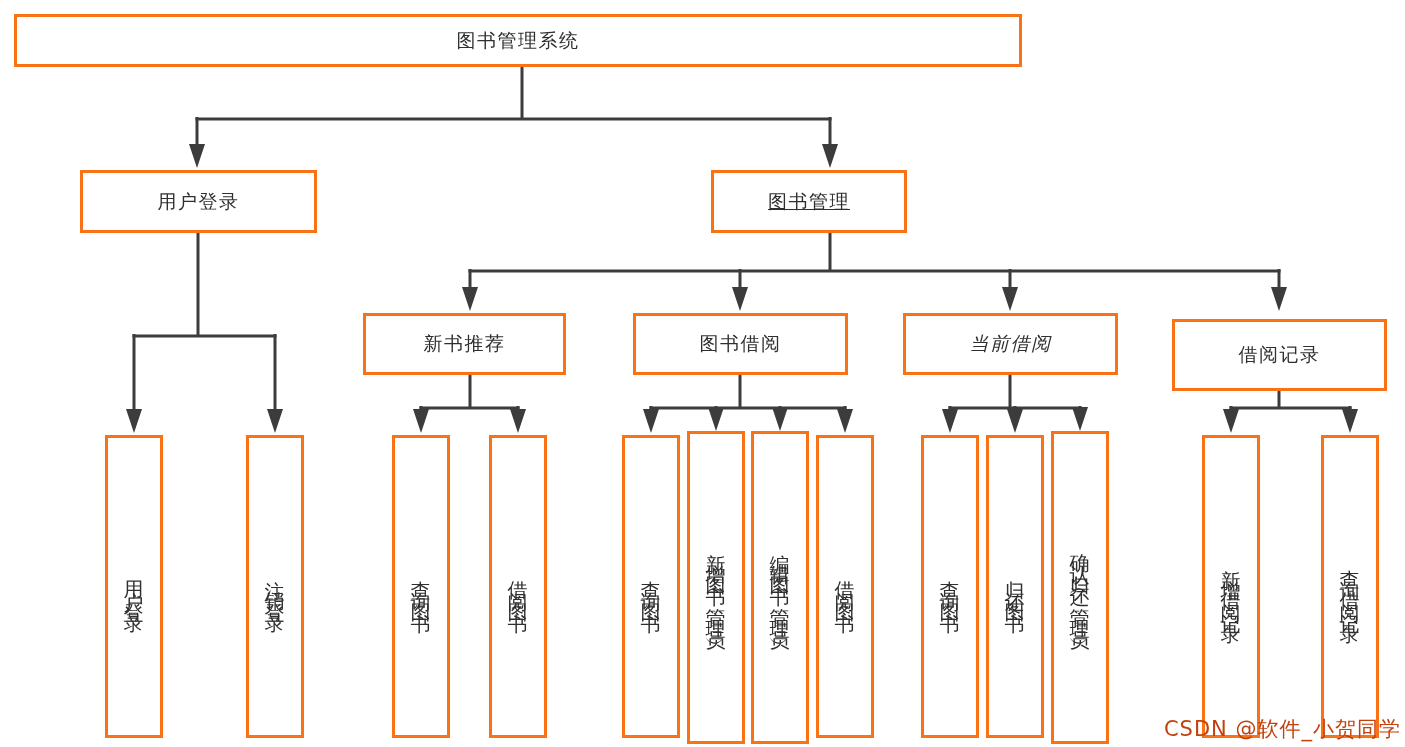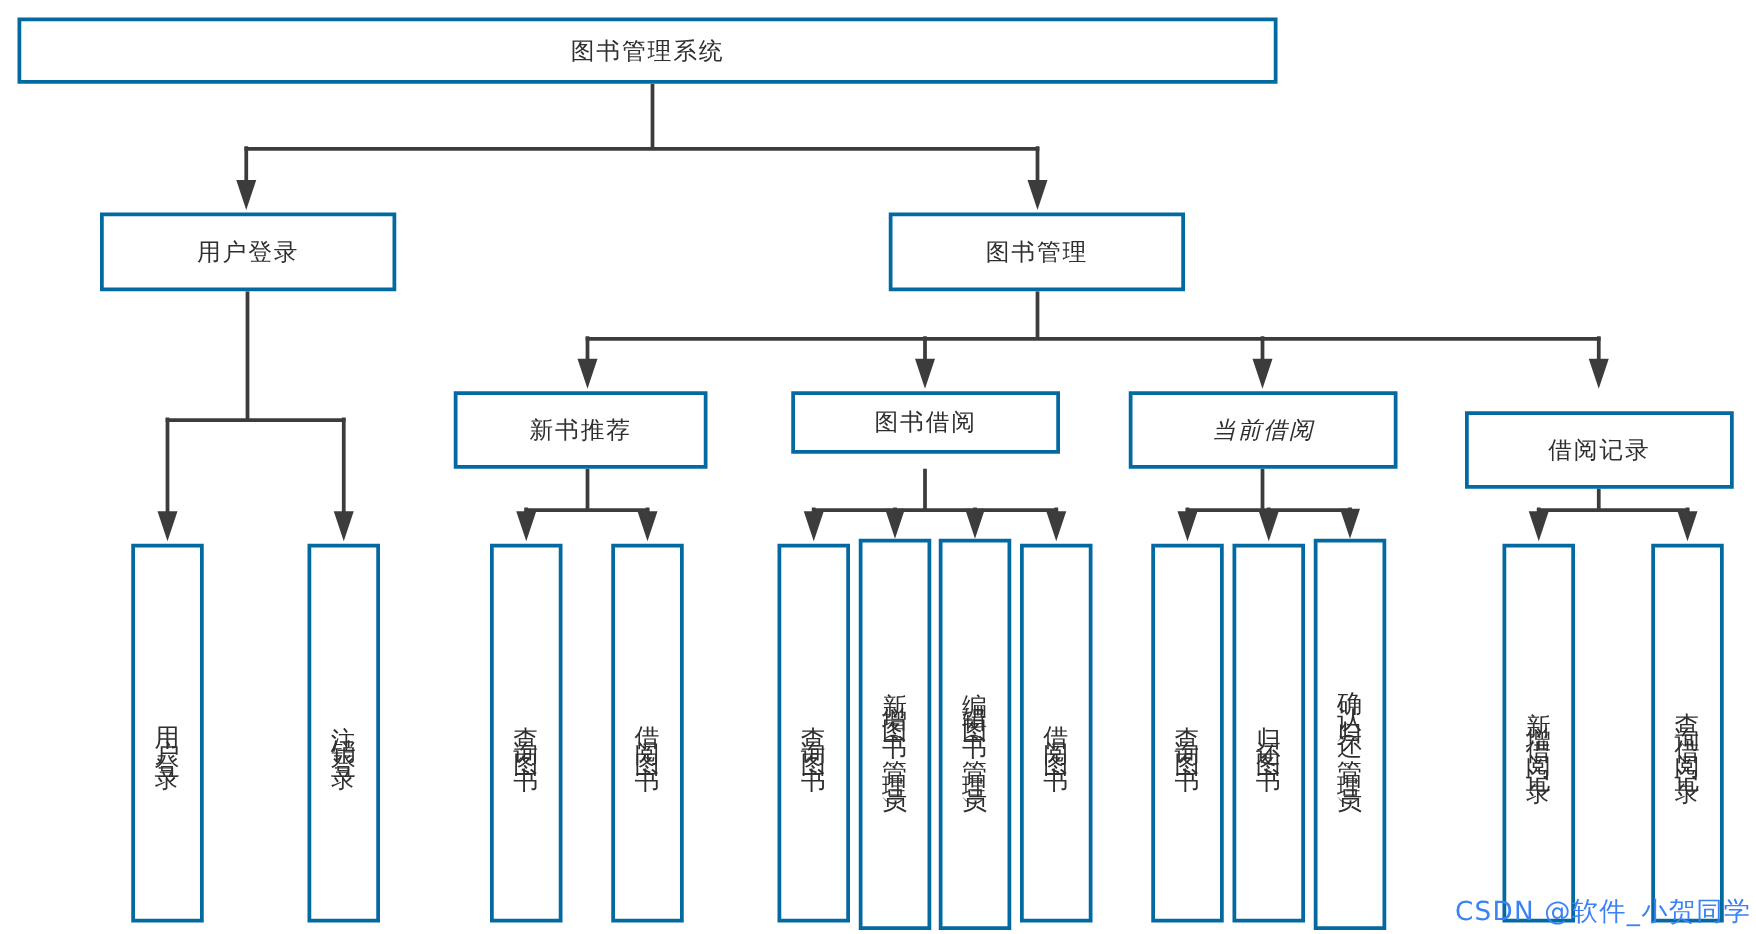--- a/index.html
+++ b/index.html
@@ -2,33 +2,33 @@
 <html><head>
 <meta charset="utf-8">
 <style>
   html,body{margin:0;padding:0;background:#ffffff;}
   .canvas{
     position:relative;width:1405px;height:747px;background:#ffffff;
     font-family:"DejaVu Sans","Liberation Sans",sans-serif;overflow:hidden;
   }
   svg.wires{position:absolute;left:0;top:0;width:1405px;height:747px;}
   .node{
-    position:absolute;background:#ffffff;border:3px solid #0369a1;
+    position:absolute;background:#ffffff;border:3px solid #f97316;
     display:flex;align-items:center;justify-content:center;
     color:#2f2f2f;box-sizing:border-box;
   }
   .h-node{font-size:19px;letter-spacing:1.5px;}
   .v-node .vtext{
     writing-mode:vertical-lr;text-orientation:mixed;
     font-size:20px;line-height:1;letter-spacing:11px;
     white-space:nowrap;
   }
   .watermark{
     position:absolute;right:4px;bottom:4px;
-    font-size:21px;color:#3b82f6;letter-spacing:1px;z-index:5;
+    font-size:21px;color:#c2410c;letter-spacing:1px;z-index:5;
   }
 </style>
 </head>
 <body>
 
 <div class="canvas">
 
   <svg class="wires" viewBox="0 0 1405 747" xmlns="http://www.w3.org/2000/svg">
     <g stroke="#3c3c3c" stroke-width="3" fill="none">
 
@@ -96,34 +96,34 @@
     </g>
   </svg>
 
   <div class="node h-node" style="left:14px;top:14px;width:1008px;height:53px;">
     <span>图书管理系统</span>
   </div>
 
   <div class="node h-node" style="left:80px;top:170px;width:237px;height:63px;">
     <span>用户登录</span>
   </div>
-  <div class="node h-node" style="left:711px;top:170px;width:237px;height:63px;">
+  <div class="node h-node" style="left:711px;top:170px;width:196px;height:63px;text-decoration:underline;">
     <span>图书管理</span>
   </div>
 
   <div class="node h-node" style="left:363px;top:313px;width:203px;height:62px;">
     <span>新书推荐</span>
   </div>
-  <div class="node h-node" style="left:633px;top:313px;width:215px;height:50px;">
+  <div class="node h-node" style="left:633px;top:313px;width:215px;height:62px;">
     <span>图书借阅</span>
   </div>
   <div class="node h-node" style="left:903px;top:313px;width:215px;height:62px;font-style:italic;">
     <span>当前借阅</span>
   </div>
-  <div class="node h-node" style="left:1172px;top:329px;width:215px;height:62px;text-align:right;">
+  <div class="node h-node" style="left:1172px;top:319px;width:215px;height:72px;text-align:right;">
     <span>借阅记录</span>
   </div>
 
   <div class="node v-node" style="left:105px;top:435px;width:58px;height:303px;">
     <span class="vtext">用户登录</span>
   </div>
   <div class="node v-node" style="left:246px;top:435px;width:58px;height:303px;">
     <span class="vtext">注销登录</span>
   </div>
 

